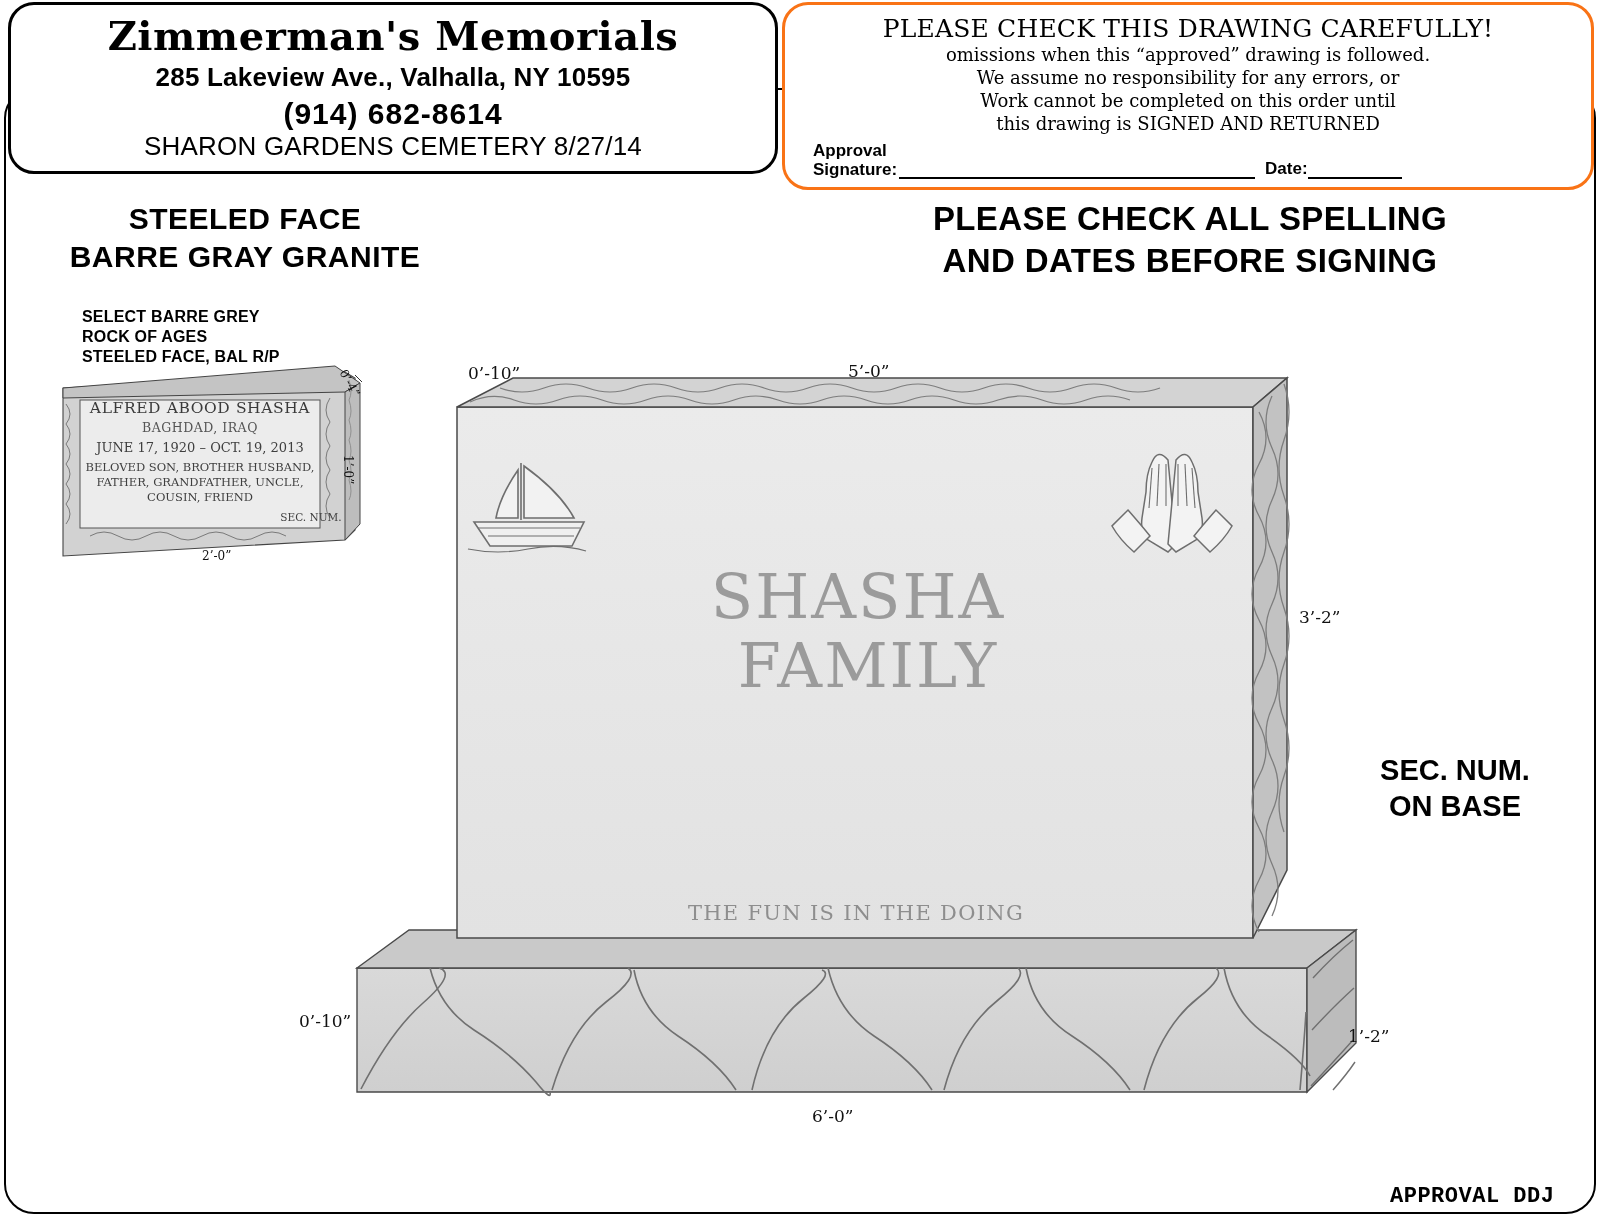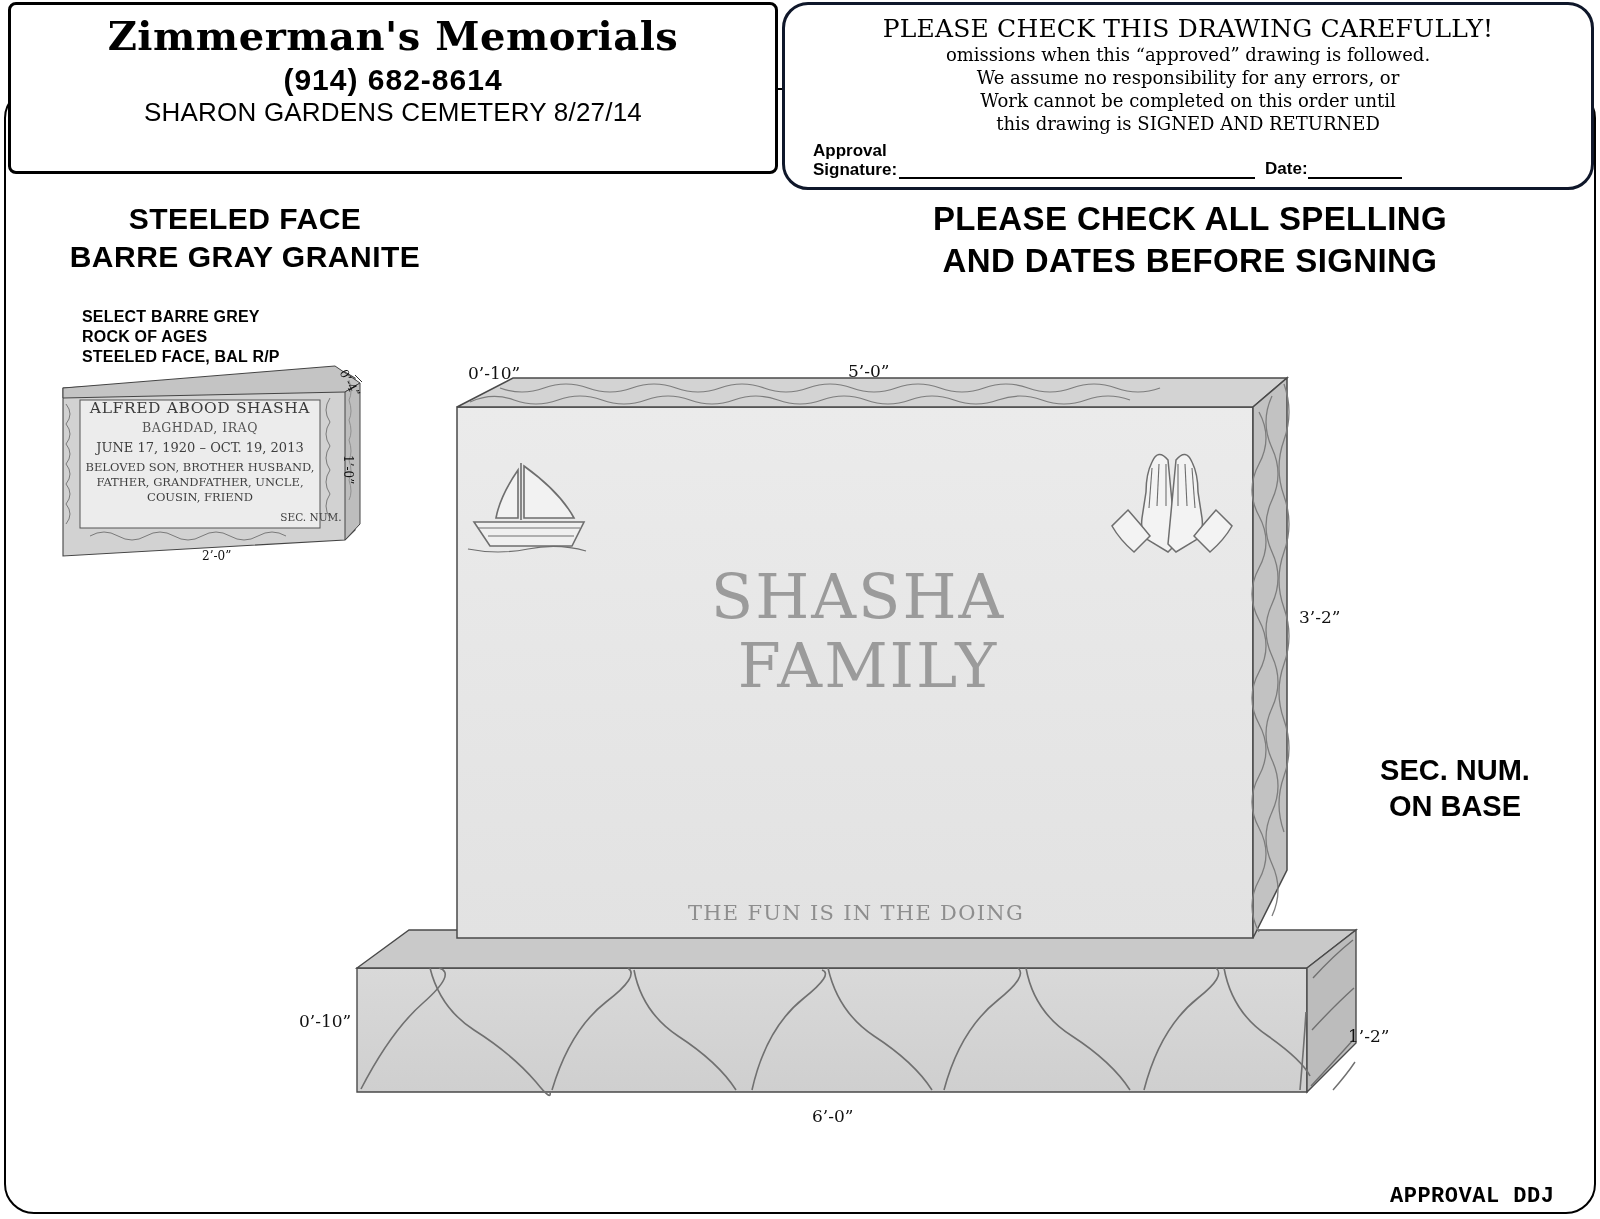--- a/index.html
+++ b/index.html
@@ -15,21 +15,21 @@
     color: #000;
     overflow: hidden;
   }
 
   
   .hdr-left {
     position: absolute;
     left: 8px; top: 2px;
     width: 770px; height: 172px;
     border: 3px solid #000;
-    border-radius: 8px;
+    border-radius: 26px;
     box-sizing: border-box;
     background: #fff;
     text-align: center;
     z-index: 5;
   }
   .company-name {
     font-family: "DejaVu Serif", serif;
     font-weight: bold;
     font-size: 40px;
     letter-spacing: 0.5px;
@@ -51,21 +51,21 @@
     font-weight: normal;
     font-size: 26px;
     margin-top: 0;
     letter-spacing: 0.2px;
   }
 
   .hdr-right {
     position: absolute;
     left: 782px; top: 2px;
     width: 812px; height: 188px;
-    border: 3px solid #0f172a;
+    border: 3px solid #f97316;
     border-radius: 26px;
     box-sizing: border-box;
     background: #fff;
     text-align: center;
     z-index: 4;
     overflow: hidden;
   }
   .disc-title {
     font-family: "DejaVu Serif", serif;
     font-size: 25px;
@@ -204,20 +204,21 @@
 
   .mono-text { font-family: "DejaVu Serif", serif; }
 </style>
 </head>
 <body>
 
 <div class="page-frame"></div>
 
 <div class="hdr-left">
   <div class="company-name">Zimmerman's Memorials</div>
+  <div class="company-addr">285 Lakeview Ave., Valhalla, NY 10595</div>
   <div class="company-phone">(914) 682-8614</div>
   <div class="company-cem">SHARON GARDENS CEMETERY  8/27/14</div>
 </div>
 
 <div class="hdr-right">
   <div class="disc-title">PLEASE CHECK THIS DRAWING CAREFULLY!</div>
   <div class="disc-line">omissions when this “approved” drawing is followed.</div>
   <div class="disc-line">We assume no responsibility for any errors, or</div>
   <div class="disc-line">Work cannot be completed on this order until</div>
   <div class="disc-line">this drawing is SIGNED AND RETURNED</div>

